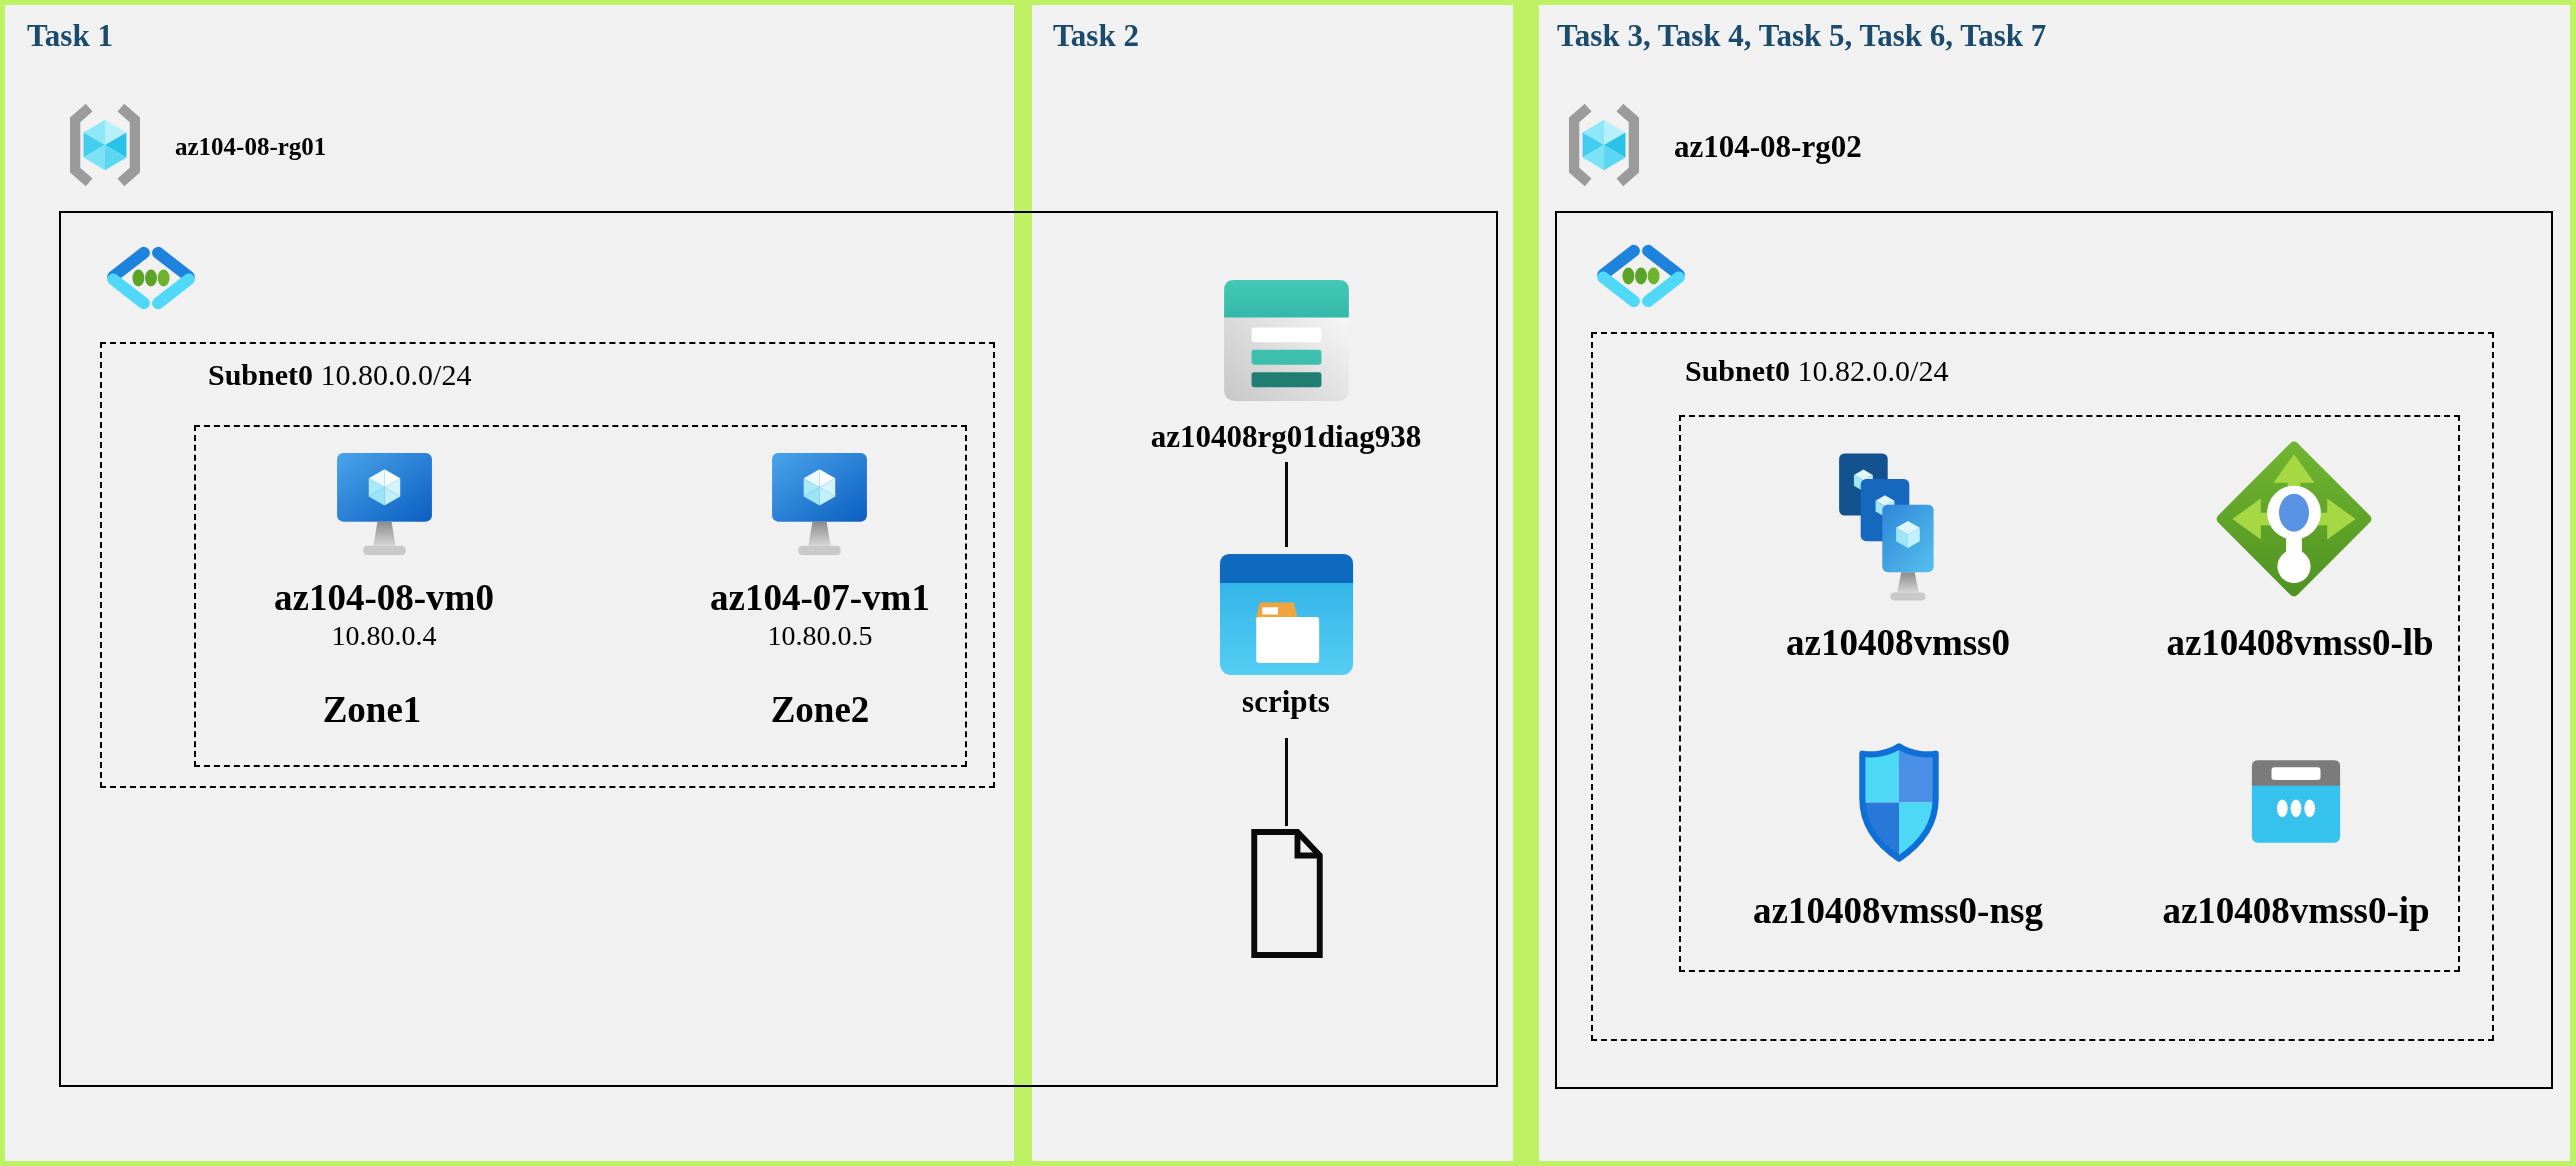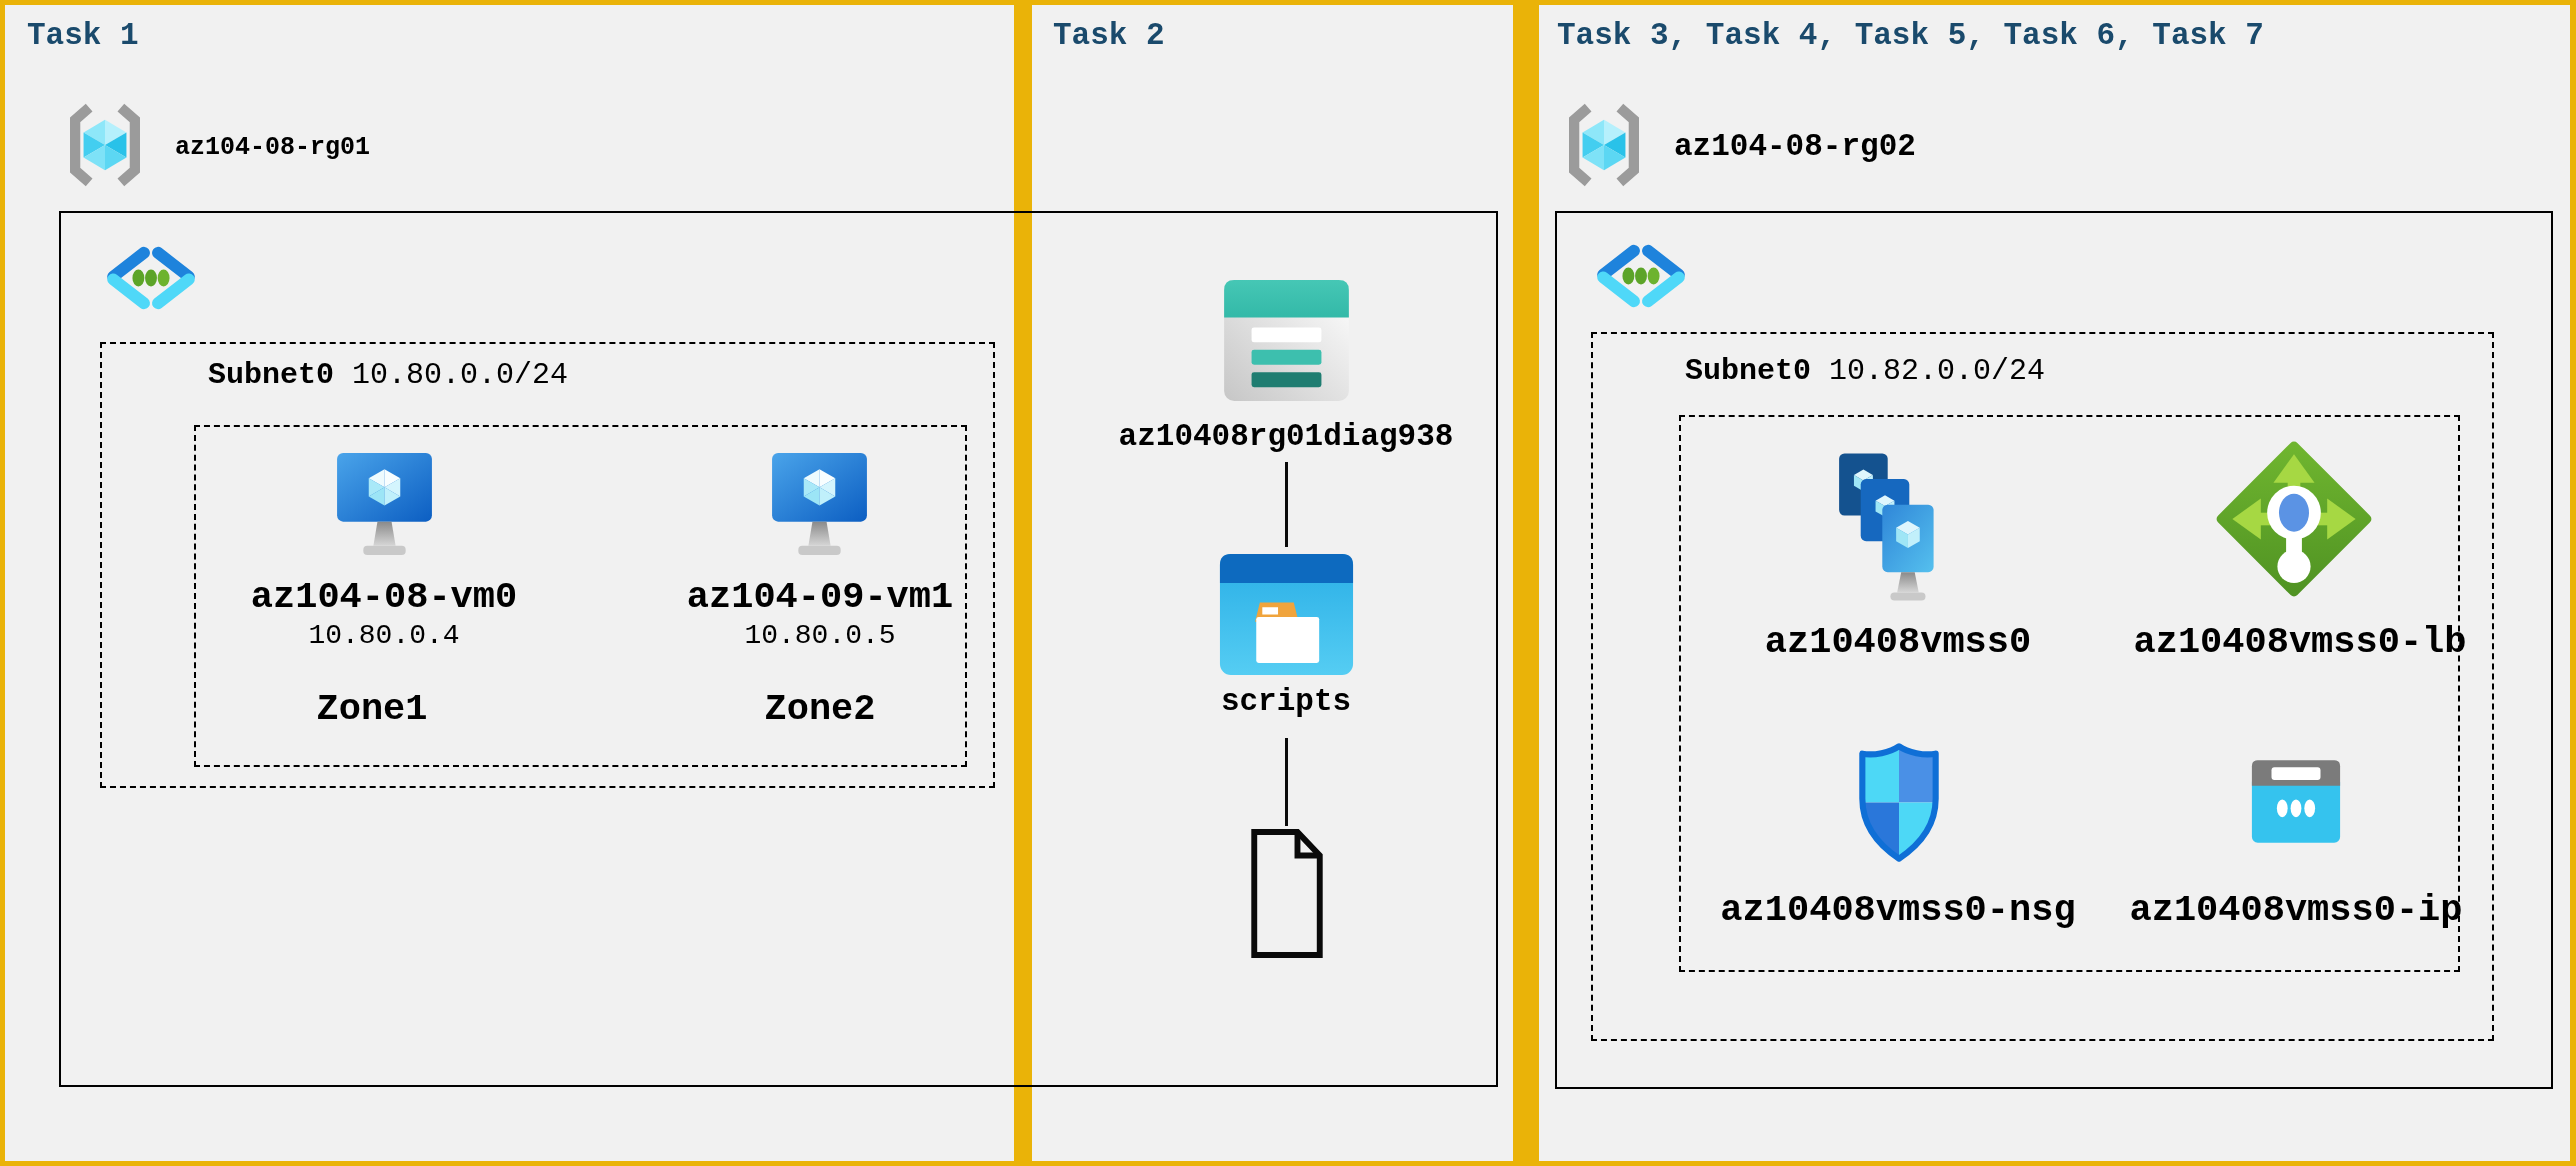--- a/index.html
+++ b/index.html
@@ -1,17 +1,17 @@
 <!DOCTYPE html>
 <html style="font-size:10.8px"><head>
 <meta charset="utf-8">
 <style>
   html,body{margin:0;padding:0;background:#ffffff;}
-  .stage{position:relative;width:2576px;height:1166px;background:#eab308;overflow:hidden;
-         font-family:Liberation Mono, monospace;color:#000;}
+  .stage{position:relative;width:2576px;height:1166px;background:#bef264;overflow:hidden;
+         font-family:Liberation Serif, serif;color:#000;}
   .panel{position:absolute;top:5.4px;height:1156px;background:#f1f1f1;}
   .task-title{position:absolute;top:17.5px;font-size:31px;font-weight:700;color:#1a4a6c;white-space:nowrap;}
   .icon{position:absolute;}
   .icon svg{display:block;width:100%;height:100%;}
   .lbl{position:absolute;font-size:37px;font-weight:700;white-space:nowrap;}
   .lbl-c{transform:translateX(-50%);text-align:center;}
   .lbl-reg{font-weight:400;font-size:28px;}
   .cidr{font-weight:400;}
   .solid-box{position:absolute;border:2.7px solid #000;}
   .dash-box{position:absolute;border:2.7px dashed #000;}
@@ -101,21 +101,21 @@
       <polygon points="50,19 34.4,28 50,37" fill="#eefbfe"></polygon>
       <polygon points="50,19 65.6,28 50,37" fill="#f8feff"></polygon>
       <polygon points="34.4,28 34.4,46 50,37" fill="#a9e9f8"></polygon>
       <polygon points="65.6,28 65.6,46 50,37" fill="#d4f5fd"></polygon>
       <polygon points="34.4,46 50,55 50,37" fill="#9ce5f6"></polygon>
       <polygon points="65.6,46 50,55 50,37" fill="#c0f0fb"></polygon>
       <polygon points="43,71 57,71 61,95 39,95" fill="url(#stg1)"></polygon>
       <rect x="29" y="95" width="42" height="9" rx="4" fill="#c9c9c9"></rect>
     </svg>
   </div>
-  <div class="lbl lbl-c" style="left:820px;top:576px;">az104-09-vm1</div>
+  <div class="lbl lbl-c" style="left:820px;top:576px;">az104-07-vm1</div>
   <div class="lbl lbl-c lbl-reg" style="left:820px;top:620px;">10.80.0.5</div>
   <div class="lbl lbl-c" style="left:820px;top:688px;">Zone2</div>
 
   <div class="icon" style="left:1224px;top:280px;width:125px;height:121px;">
     <svg viewBox="0 0 100 97">
       <defs>
         <linearGradient id="stb" x1="0" y1="1" x2="1" y2="0">
             <stop offset="0" stop-color="#c6c6c6"></stop>
             <stop offset="1" stop-color="#ffffff"></stop>
           </linearGradient>

